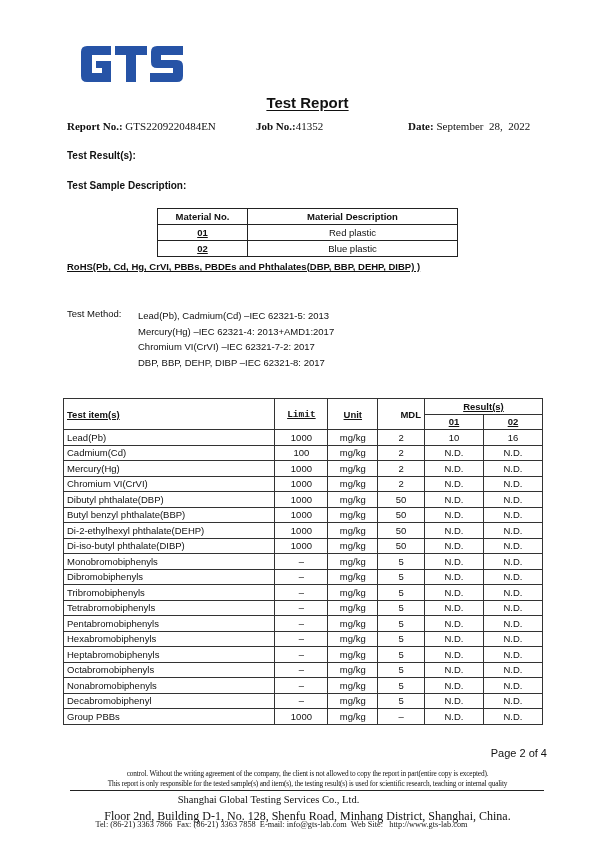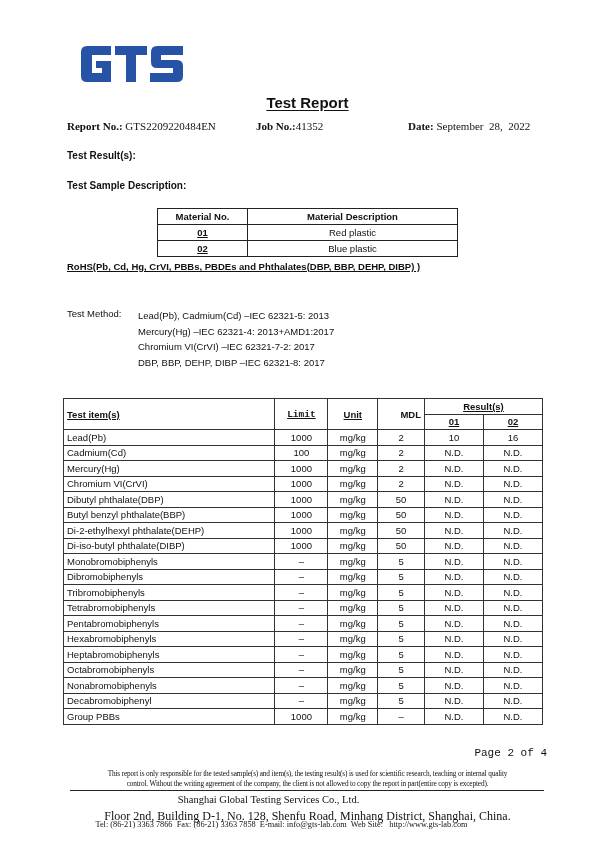--- a/index.html
+++ b/index.html
@@ -17,21 +17,21 @@
   .mat-table .num { font-weight: bold; text-decoration: underline; }
   .rohs { left: 67px; top: 261px; font-family: "Liberation Sans", sans-serif; font-weight: bold; font-size: 9.5px; text-decoration: underline; }
   .method-label { left: 67px; top: 308px; font-family: "Liberation Sans", sans-serif; font-size: 9.5px; }
   .methods { left: 138px; top: 308px; font-family: "Liberation Sans", sans-serif; font-size: 9.5px; line-height: 15.5px; }
   .res-table { left: 63px; top: 398px; border-collapse: collapse; font-family: "Liberation Sans", sans-serif; font-size: 9.5px; width: 480px; }
   .res-table td, .res-table th { border: 1px solid #333; height: 14.5px; padding: 0 3px; text-align: center; }
   .res-table th { font-weight: bold; }
   .res-table th u { text-underline-offset: 1px; }
   .res-table td.item, .res-table th.item { text-align: left; }
   .res-table { border: 1.5px solid #222; }
-  .page-no { right: 68px; top: 747px; font-family: Liberation Mono, monospace; font-size: 11px; }
+  .page-no { right: 68px; top: 747px; font-family: Liberation Sans, sans-serif; font-size: 11px; }
   .disclaimer { left: 60px; width: 495px; top: 769px; text-align: center; font-family: "Liberation Serif", serif; font-size: 7.3px; line-height: 10px; letter-spacing: -0.15px; }
   .hr { left: 70px; width: 474px; top: 790px; height: 0; border-top: 1px solid #222; }
   .company { left: 0; width: 537px; top: 794px; text-align: center; font-family: "Liberation Serif", serif; font-size: 10.5px; }
   .address { left: 0; width: 615px; top: 809px; text-align: center; font-family: "Liberation Serif", serif; font-size: 12px; }
   .contact { left: 0; width: 563px; top: 820px; text-align: center; font-family: "Liberation Serif", serif; font-size: 8.3px; }
 </style>
 </head>
 <body>
 
 <div class="abs logo">
@@ -270,19 +270,19 @@
     <td>mg/kg</td>
     <td>–</td>
     <td>N.D.</td>
     <td>N.D.</td>
   </tr>
 </tbody>
 </table>
 
 <div class="abs page-no">Page 2 of 4</div>
 <div class="abs disclaimer">
+  <div>control. Without the writing agreement of the company, the client is not allowed to copy the report in part(entire copy is excepted).</div>
   <div>This report is only responsible for the tested sample(s) and item(s), the testing result(s) is used for scientific research, teaching or internal quality</div>
-  <div>control. Without the writing agreement of the company, the client is not allowed to copy the report in part(entire copy is excepted).</div>
 </div>
 <div class="abs hr"></div>
 <div class="abs company">Shanghai Global Testing Services Co., Ltd.</div>
 <div class="abs address">Floor 2nd, Building D-1, No. 128, Shenfu Road, Minhang District, Shanghai, China.</div>
 <div class="abs contact" style="white-space:pre;">Tel: (86-21) 3363 7866  Fax: (86-21) 3363 7858  E-mail: info@gts-lab.com  Web Site:   http://www.gts-lab.com</div>
 
 </body></html>

